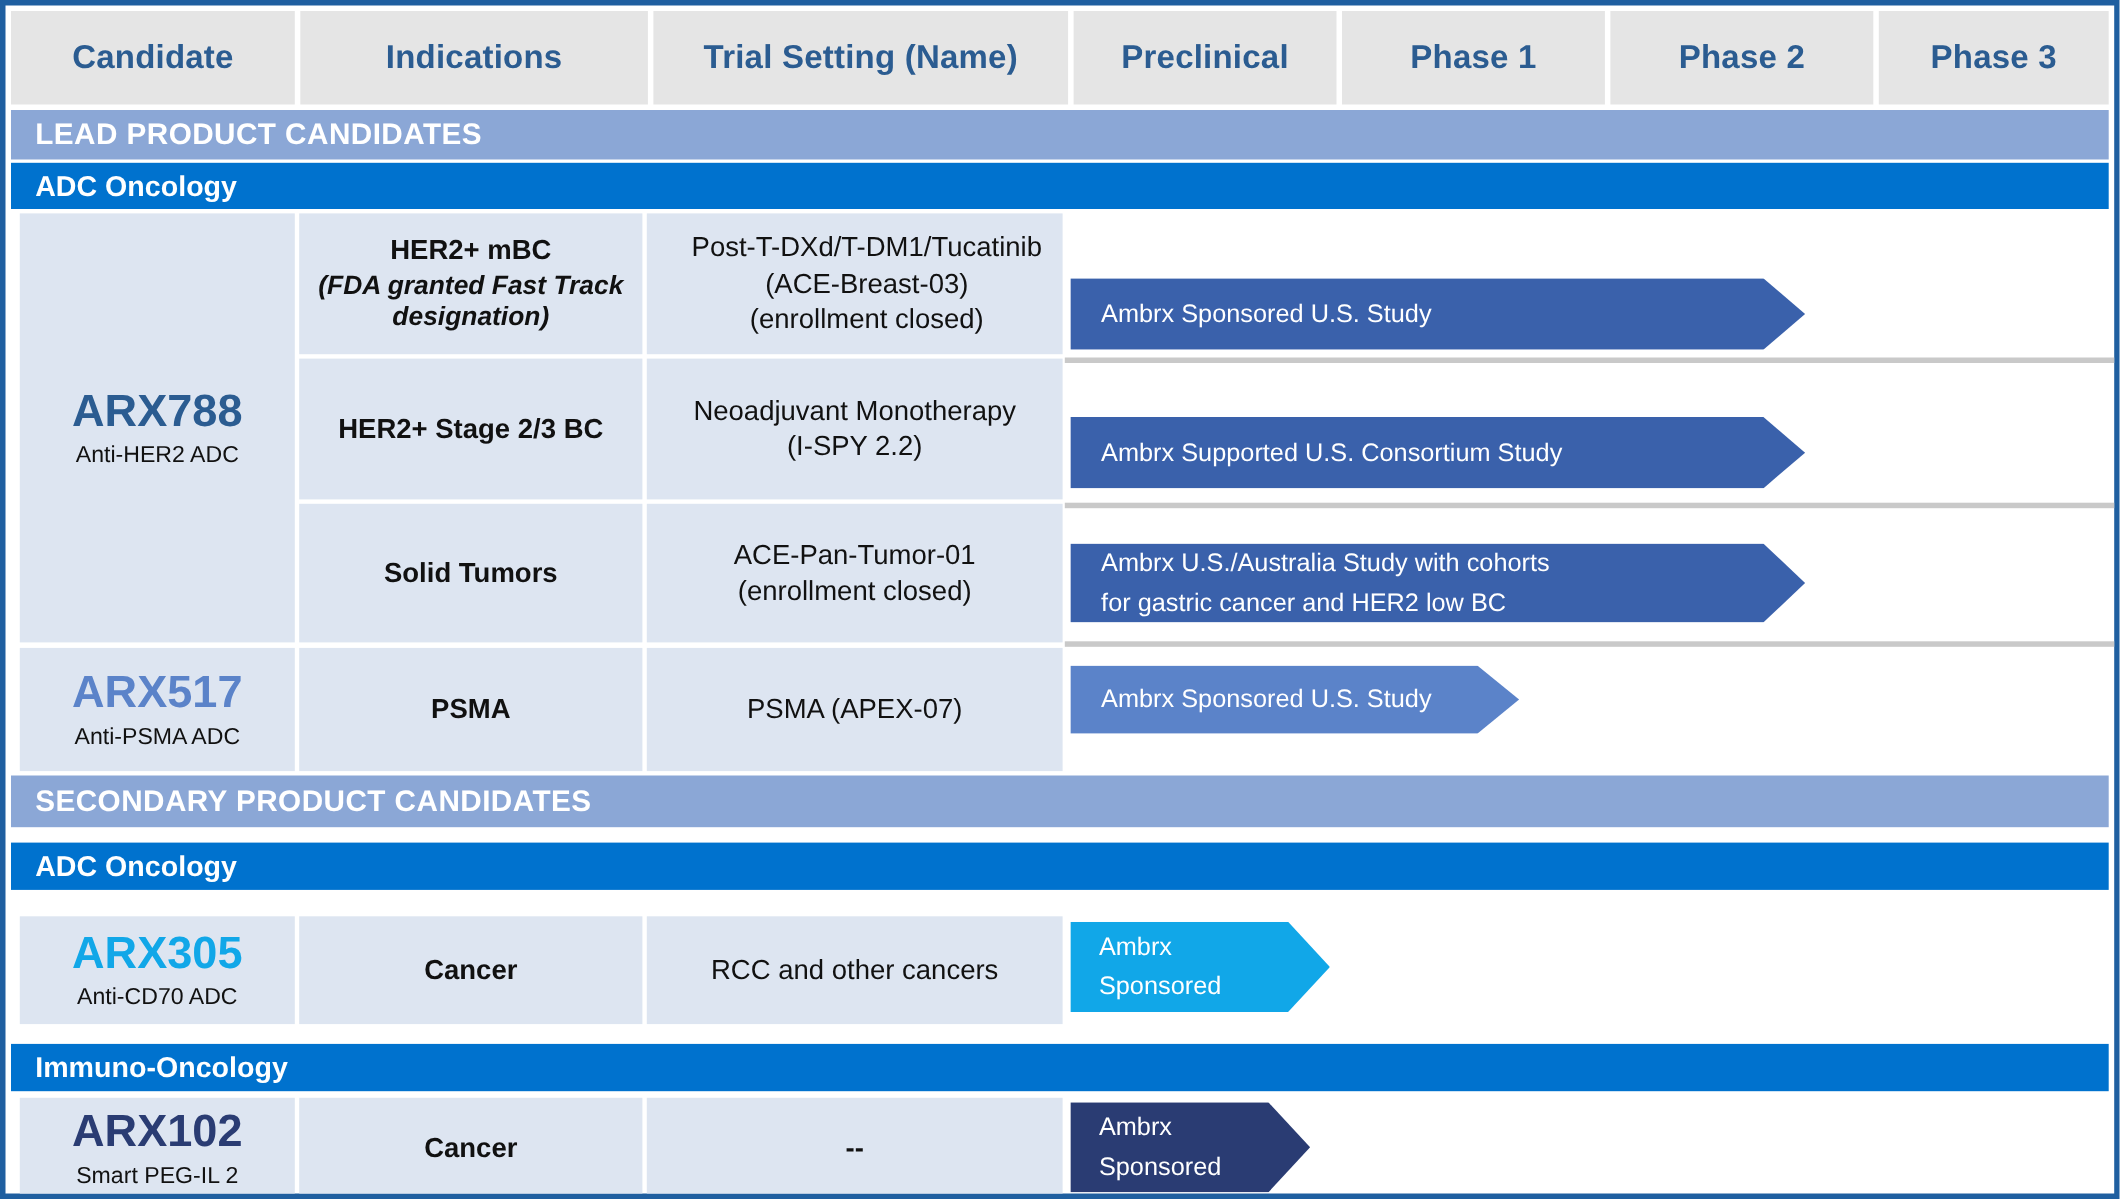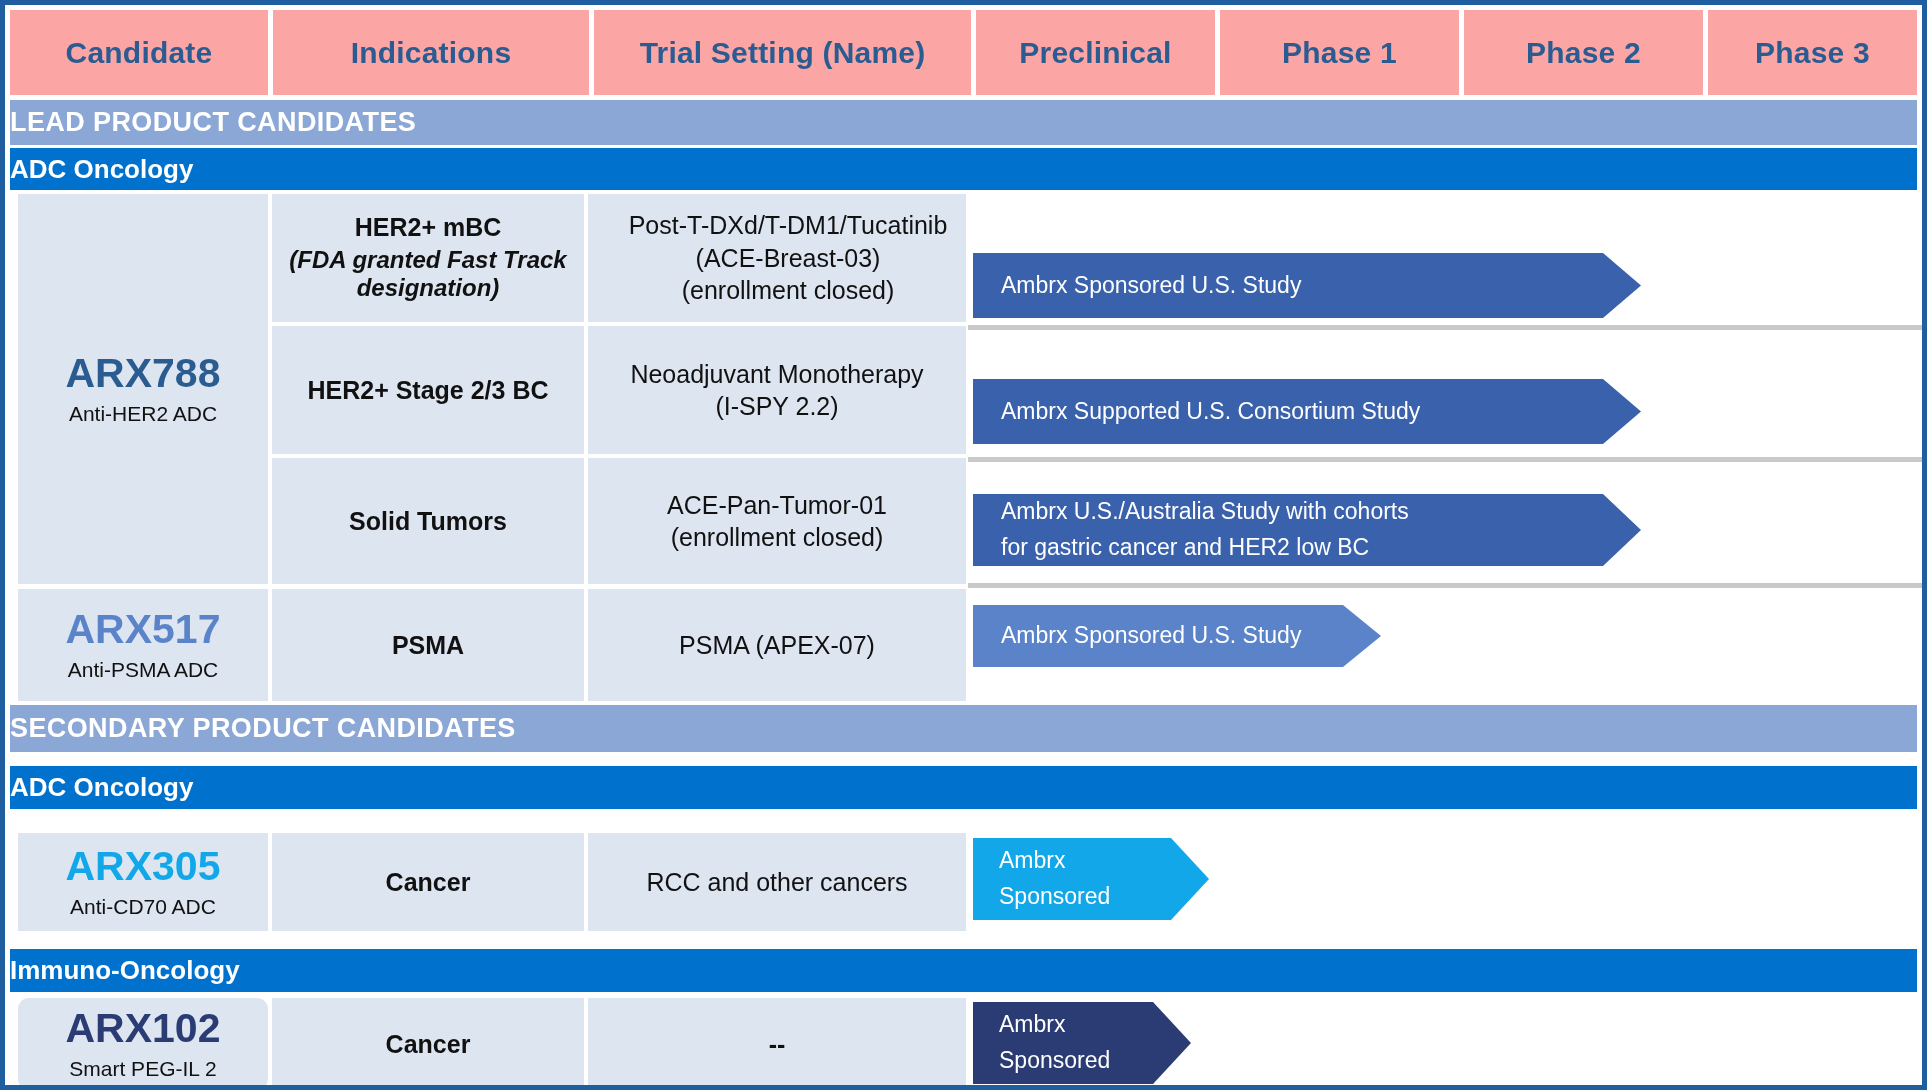--- a/index.html
+++ b/index.html
@@ -24,37 +24,38 @@
   .header-row {
     position: absolute;
     left: 5px;
     top: 5px;
     right: 5px;
     height: 85px;
     display: flex;
     gap: 5px;
   }
   .hcell {
-    background: #fca5a5;
+    background: #e5e5e5;
     display: flex;
     align-items: center;
     justify-content: center;
     color: #2b5c91;
     font-size: 30px;
     font-weight: bold;
     letter-spacing: .2px;
   }
 
   
   .banner {
     position: absolute;
     display: flex;
     align-items: center;
     color: #ffffff;
     box-sizing: border-box;
+    padding-left: 22px;
   }
   .banner-lead {
     background: #8ba7d6;
     font-size: 27px;
     font-weight: bold;
     letter-spacing: .4px;
   }
   .banner-sub {
     background: #0072ce;
     font-size: 26px;
@@ -217,21 +218,21 @@
   <div class="cell" style="left:583px; top:828px; width:378px; height:98px;">
     <div class="trial-text">RCC and other cancers</div>
   </div>
   <div class="bar" style="left:968px; top:833px; width:236px; height:82px; background:#11a7e8; padding-left:26px;">
     <span>Ambrx</span>
     <span>Sponsored</span>
   </div>
 
   <div class="banner banner-sub" style="left:5px; top:944px; right:5px; height:43px;">Immuno-Oncology</div>
 
-  <div class="cell" style="left:13px; top:993px; width:250px; height:92px;border-radius:11px;">
+  <div class="cell" style="left:13px; top:993px; width:250px; height:92px;">
     <div class="cand-name" style="color:#2a3c73">ARX102</div>
     <div class="cand-sub">Smart PEG-IL 2</div>
   </div>
   <div class="cell" style="left:267px; top:993px; width:312px; height:92px;">
     <div class="ind-main">Cancer</div>
   </div>
   <div class="cell" style="left:583px; top:993px; width:378px; height:92px;">
     <div class="ind-main">--</div>
   </div>
   <div class="bar" style="left:968px; top:997px; width:218px; height:82px; background:#2a3c73; padding-left:26px;">

